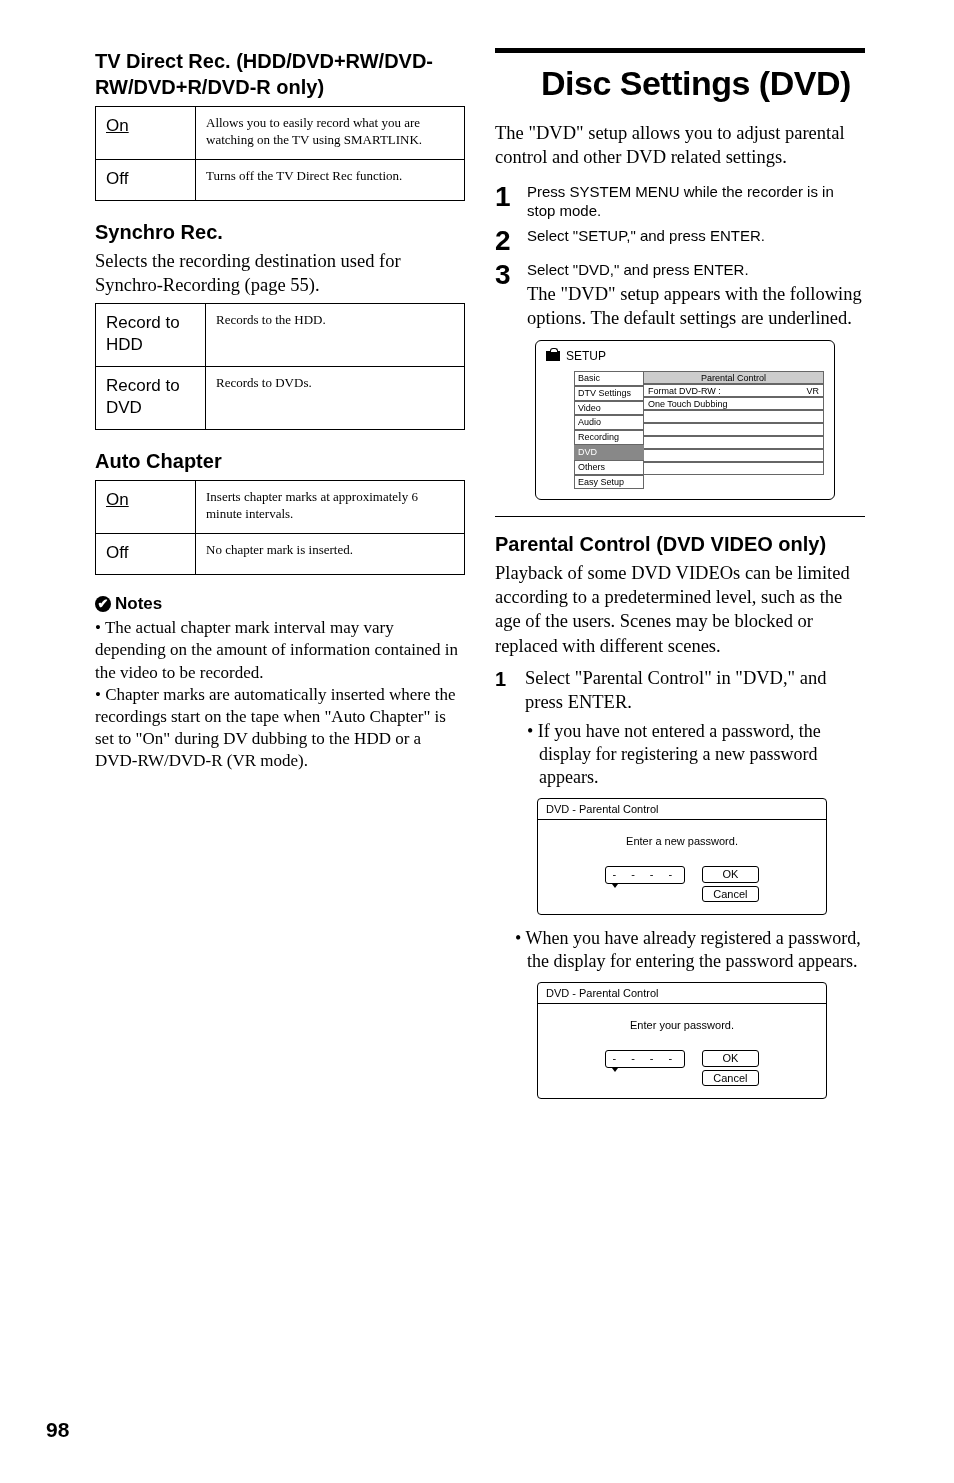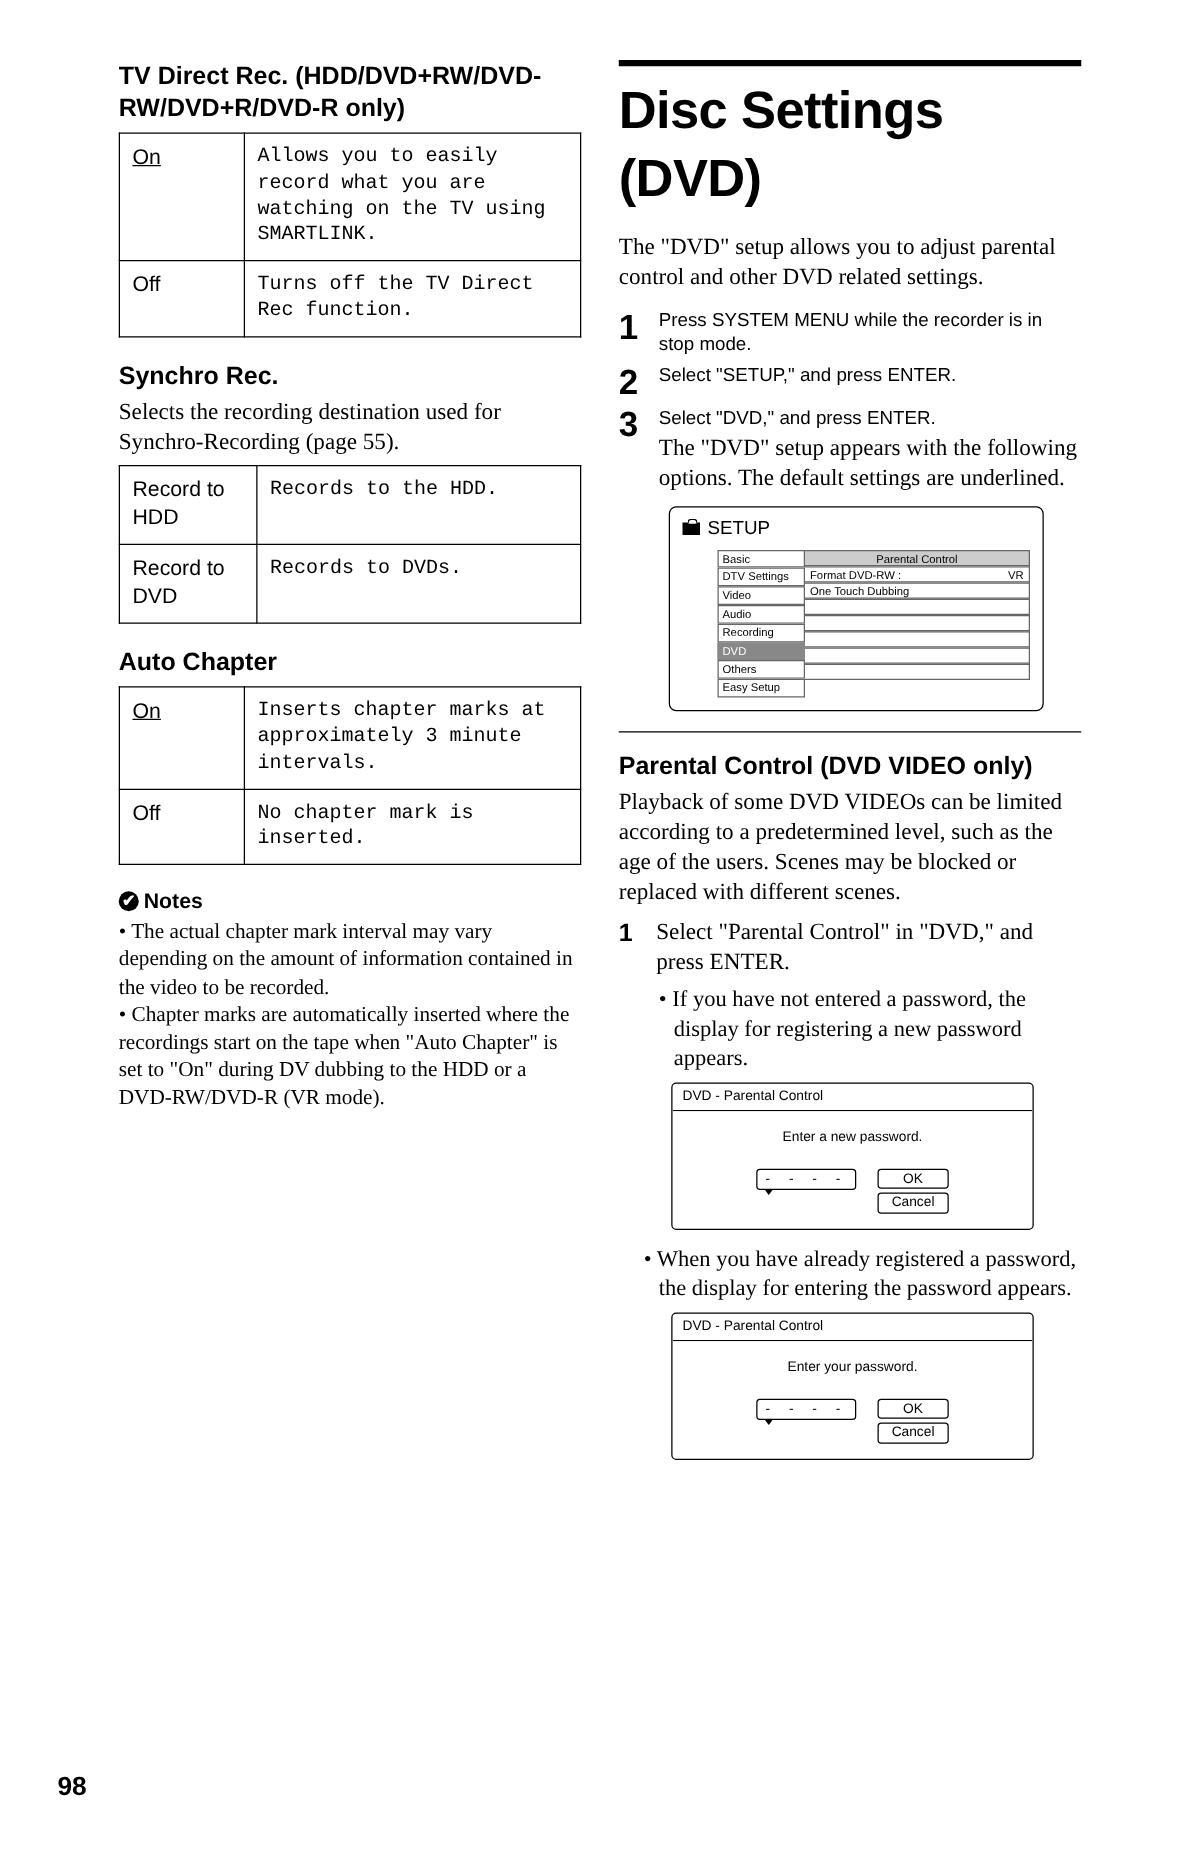--- a/index.html
+++ b/index.html
@@ -45,22 +45,22 @@
     border: 1px solid #000;
     padding: 8px 10px 10px 10px;
     vertical-align: top;
   }
   table.opts td.k {
     width: 100px;
     font-family: Arial, Helvetica, sans-serif;
     font-size: 17px;
   }
   table.opts td.v {
-    font-family: Liberation Mono, monospace;
-    font-size: 16px;
+    font-family: Liberation Serif, serif;
+    font-size: 13px;
   }
   .und { text-decoration: underline; }
   .notes-head {
     font-weight: bold;
     font-size: 17px;
     margin-top: 2px;
     margin-bottom: 2px;
     display: flex;
     align-items: center;
     gap: 4px;
@@ -86,23 +86,24 @@
   ul.notes li { margin-bottom: 0; }
 
   
   .section-rule {
     border-top: 5px solid #000;
     margin-bottom: 8px;
   }
   .h1 {
     font-family: Arial, Helvetica, sans-serif;
     font-weight: 900;
-    font-size: 42px;
+    font-size: 34px;
     letter-spacing: -0.5px;
     margin-bottom: 16px;
+    margin-left: 46px;
   }
   .lead {
     font-family: Georgia, 'Times New Roman', serif;
     font-size: 18.5px;
     margin-bottom: 14px;
   }
   .steps { }
   .step {
     display: flex;
     gap: 12px;
@@ -127,21 +128,21 @@
     border: 1px solid #000;
     border-radius: 6px;
     width: 300px;
     margin: 10px auto 16px 40px;
     font-family: Arial, Helvetica, sans-serif;
     font-size: 10px;
     padding: 8px 10px 10px 10px;
     line-height: 1.2;
   }
   .osd-title {
-    font-size: 15px;
+    font-size: 12px;
     margin-bottom: 8px;
     display: flex;
     gap: 6px;
     align-items: center;
   }
   .toolbox {
     width: 14px; height: 10px;
     background: #000;
     position: relative;
   }
@@ -314,21 +315,21 @@
         <td class="v">Records to DVDs.</td>
       </tr>
     </tbody>
       </table>
 
     <div class="h3">Auto Chapter</div>
     <table class="opts">
       <tbody>
           <tr>
         <td class="k"><span class="und">On</span></td>
-        <td class="v">Inserts chapter marks at approximately 3 minute intervals.</td>
+        <td class="v">Inserts chapter marks at approximately 6 minute intervals.</td>
       </tr>
       <tr>
         <td class="k">Off</td>
         <td class="v">No chapter mark is inserted.</td>
       </tr>
     </tbody>
       </table>
 
     <div class="notes-head">
       <span class="note-icon">✔</span>

